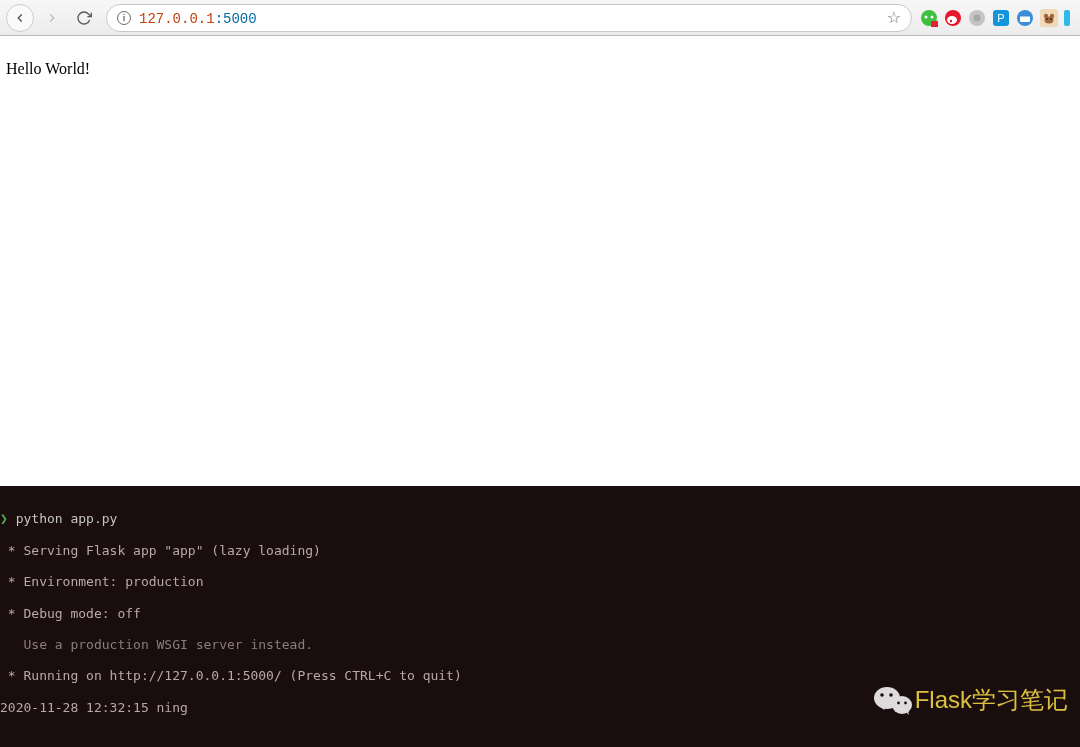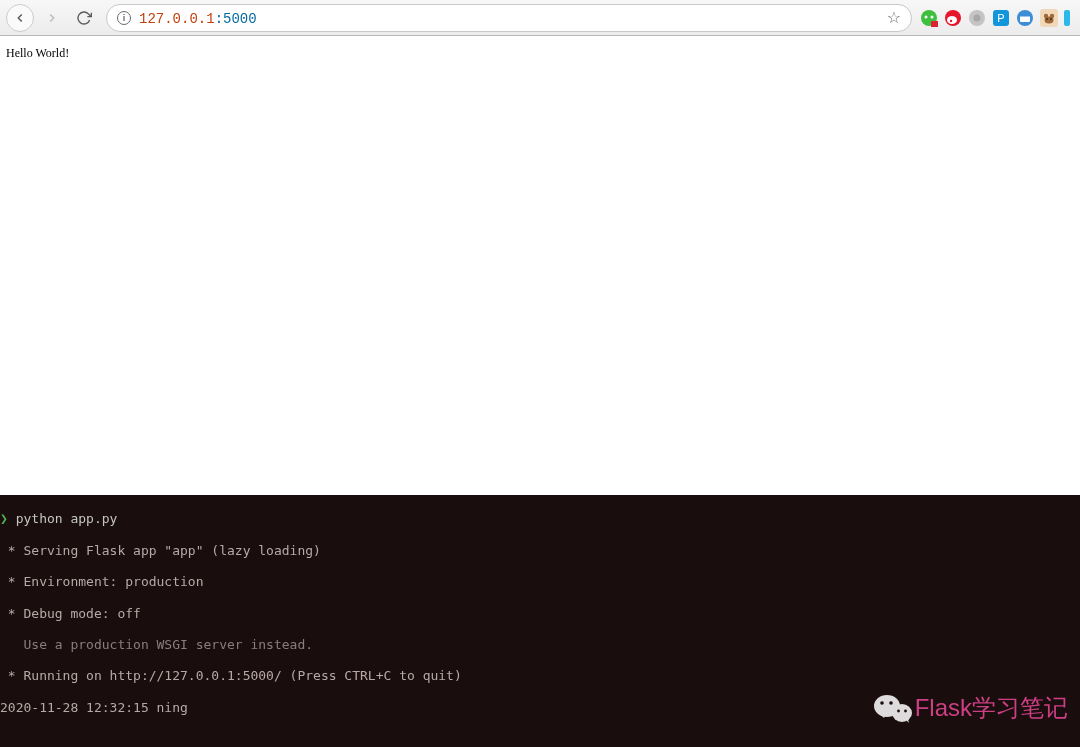--- a/index.html
+++ b/index.html
@@ -93,51 +93,51 @@
       width: 18px;
       height: 18px;
       border-radius: 3px;
       display: flex;
       align-items: center;
       justify-content: center;
       position: relative;
     }
     .ext-icon svg { display: block; }
     .page-content {
-      padding: 10px 6px;
+      padding: 24px 6px;
       font-family: "Times New Roman", serif;
-      font-size: 12px;
+      font-size: 16px;
       color: #000;
     }
     .terminal {
       position: absolute;
       bottom: 0;
       left: 0;
       right: 0;
       background: #1a0d0d;
       color: #b8a9a9;
       font-family: "Menlo", "Consolas", monospace;
       font-size: 13px;
       line-height: 15.7px;
-      padding-top: 1px;
+      padding-top: 10px;
       white-space: pre;
     }
     .terminal-line { padding: 0; }
     .prompt { color: #4fb051; }
     .cmd { color: #c5c5c5; }
     .warn { color: #b02020; }
     .dim { color: #8a7d7d; }
     .watermark {
       position: absolute;
       right: 12px;
-      bottom: 22px;
+      bottom: 30px;
       display: flex;
       align-items: center;
       gap: 2px;
-      color: #ec4899;
+      color: #fde047;
       opacity: 0.85;
     }
     .watermark-text {
       font-size: 24px;
       font-weight: 500;
       font-family: "PingFang SC","Microsoft YaHei",sans-serif;
     }
   </style>
 </head>
 <body>

